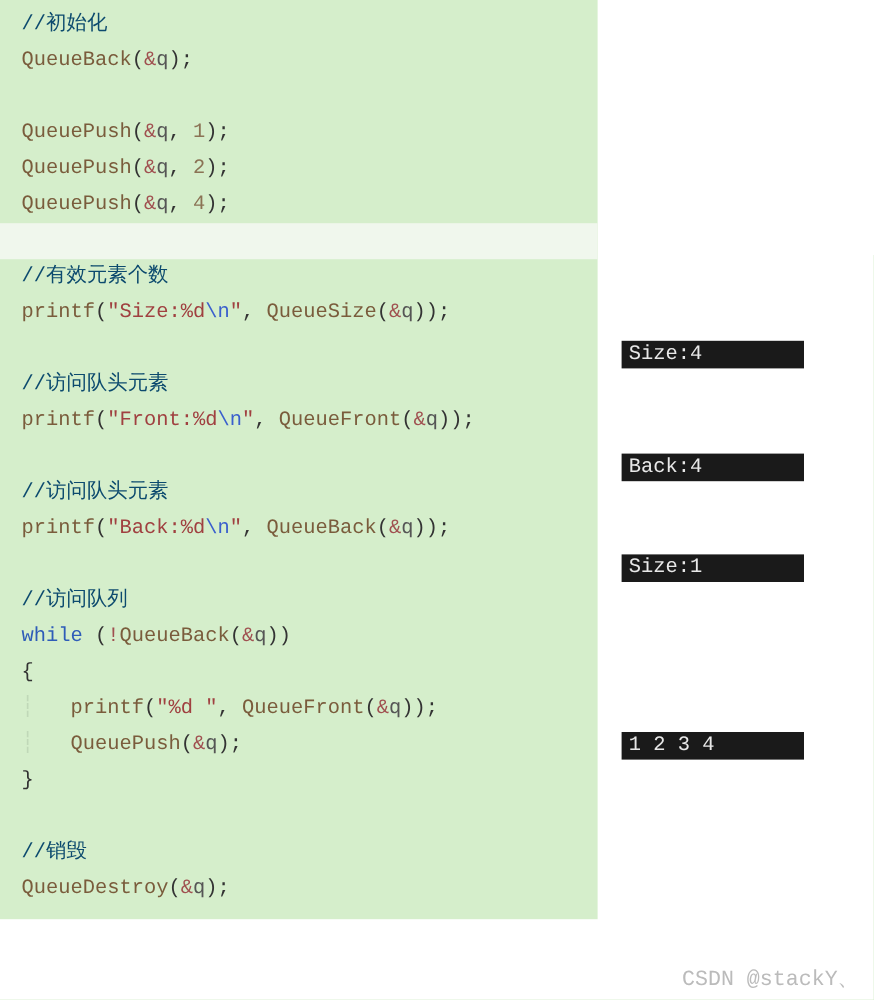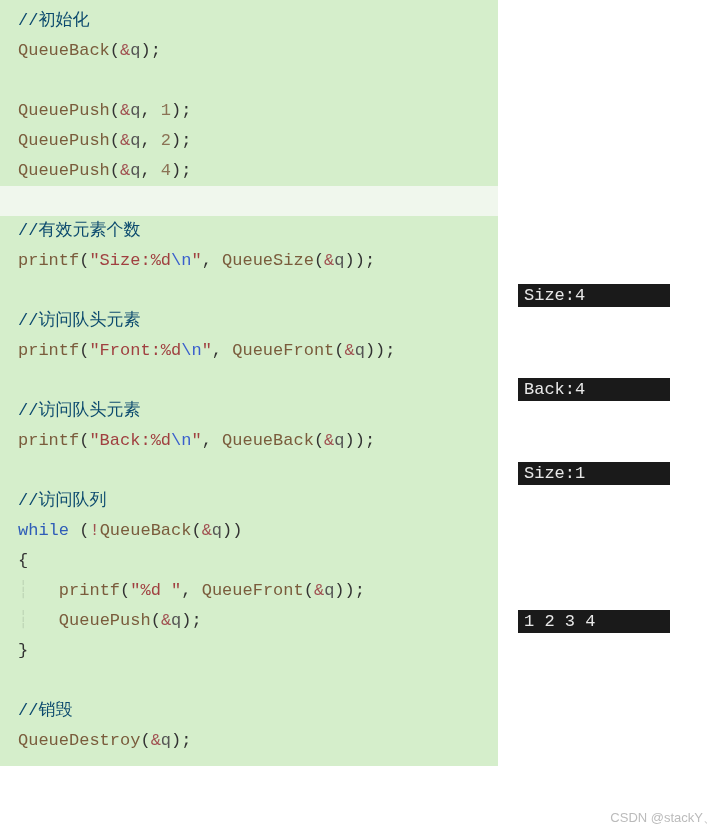--- a/index.html
+++ b/index.html
@@ -64,22 +64,22 @@
       padding: 2px 6px;
       width: 152px;
       position: absolute;
       white-space: pre;
     }
     .watermark {
       position: absolute;
       right: 12px;
       bottom: 6px;
       color: #bbb;
-      font-size: 13px;
-      font-family: Liberation Sans, sans-serif;
+      font-size: 18px;
+      font-family: Liberation Mono, monospace;
     }
   </style>
 </head>
 <body>
 
 <div class="container">
   <div class="code-panel">
     <div class="code-line"><span class="comment">//初始化</span></div>
     <div class="code-line"><span class="func">QueueBack</span><span class="paren">(</span><span class="amp">&amp;</span><span class="var">q</span><span class="paren">)</span><span class="semi">;</span></div>
     <div class="code-line"> </div>

